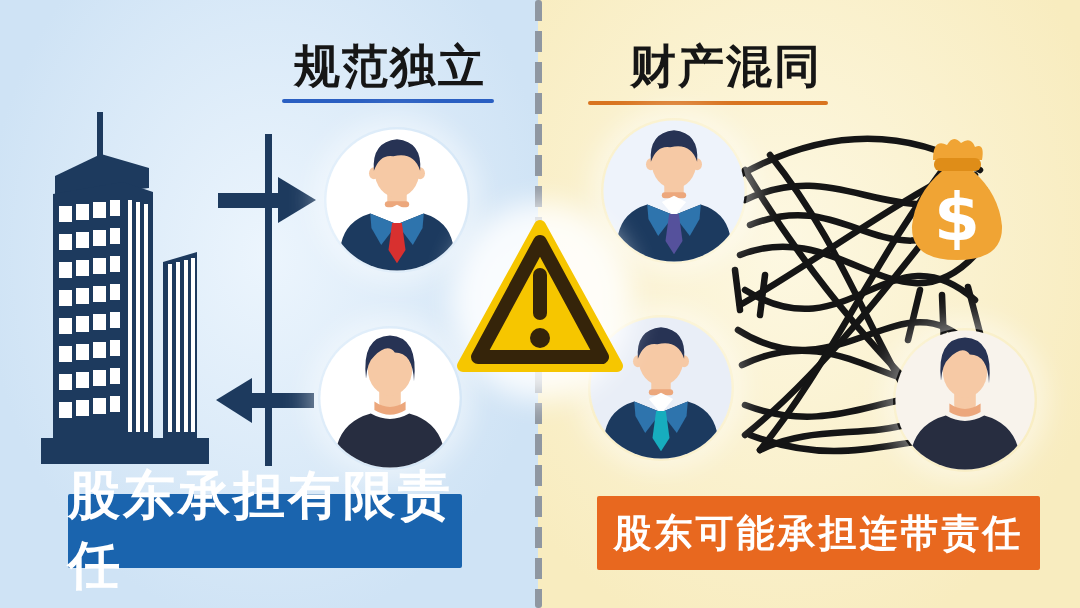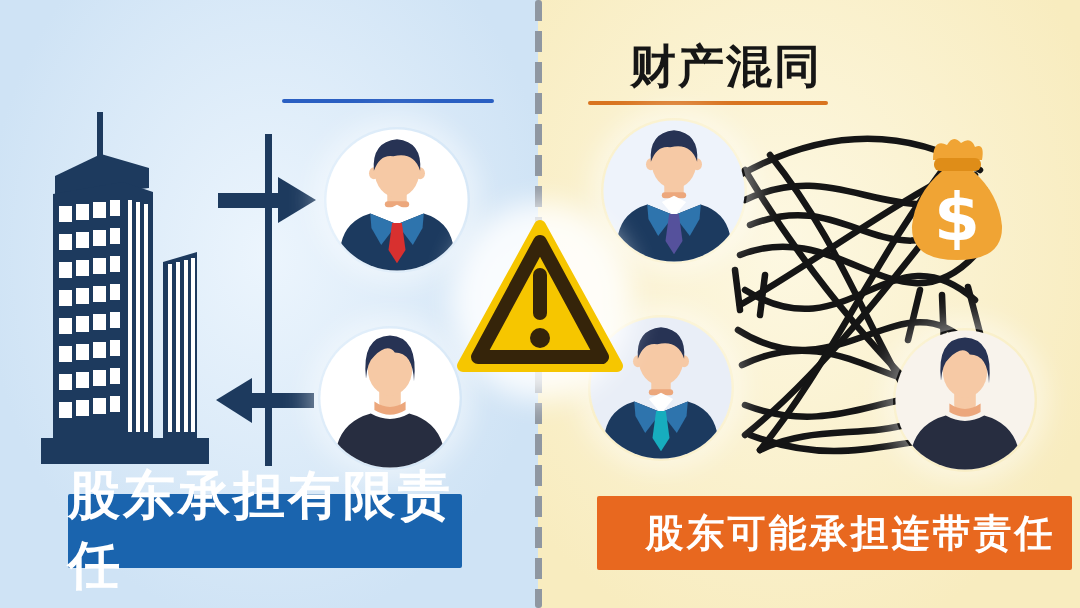--- a/index.html
+++ b/index.html
@@ -27,21 +27,21 @@
   #left-title{left:280px;}
   #right-title{left:588px;text-align:left;margin-left:42px;}
   .title-underline{position:absolute;height:4px;border-radius:2px;}
   #left-title-underline{left:282px;top:99px;width:212px;background:var(--left-accent);}
   #right-title-underline{left:588px;top:101px;width:240px;background:var(--right-accent);}
   .banner{
     position:absolute;display:flex;align-items:center;justify-content:center;
     color:#fff;font-weight:900;letter-spacing:3px;border-radius:2px;
   }
   #left-banner{left:68px;top:494px;width:394px;height:74px;background:var(--left-banner);font-size:52px;}
-  #right-banner{left:597px;top:496px;width:443px;height:74px;background:var(--right-banner);font-size:38px;padding-left:32px;}
+  #right-banner{left:597px;top:496px;width:443px;height:74px;background:var(--right-banner);font-size:38px;}
   svg.abs{position:absolute;overflow:visible;}
   .avatar{border-radius:50%;box-shadow:0 0 26px 10px rgba(255,255,255,.45);}
   #warning-cloud{
     position:absolute;left:452px;top:202px;width:180px;height:198px;
     background:rgba(255,255,255,.85);border-radius:50%;filter:blur(14px);
   }
   .tangle path, .tangle line{stroke:var(--line-black);stroke-width:6.5;fill:none;stroke-linecap:round;}
 </style>
 </head>
 <body>
@@ -73,20 +73,21 @@
         <path d="M40,44 Q36,9 60,8 Q84,9 80,46 Q79,22 64,22 Q58,14 47,25 Q41,30 40,44 Z" fill="var(--hair)"></path>
         <path d="M14,120 L16,99 Q22,79 44,73 Q60,82 76,73 Q98,79 104,99 L106,120 Z" fill="var(--casual-shirt)"></path>
       </symbol>
     </defs>
   </svg>
 
   <div class="panel" id="left-panel"></div>
   <div class="panel" id="right-panel"></div>
   <div id="divider"></div>
 
+  <div class="title" id="left-title">规范独立</div>
   <div class="title-underline" id="left-title-underline"></div>
   <div class="title" id="right-title">财产混同</div>
   <div class="title-underline" id="right-title-underline"></div>
 
   <svg class="abs" style="left:35px;top:112px;width:178px;height:355px" viewBox="0 0 178 355">
     <g fill="var(--navy)">
       <rect x="62" y="0" width="6" height="48"></rect>
       <polygon points="20,64 66,42 114,56 114,76 20,86"></polygon>
       <polygon points="18,82 88,70 88,326 18,326"></polygon>
       <polygon points="88,70 118,80 118,326 88,326"></polygon>

